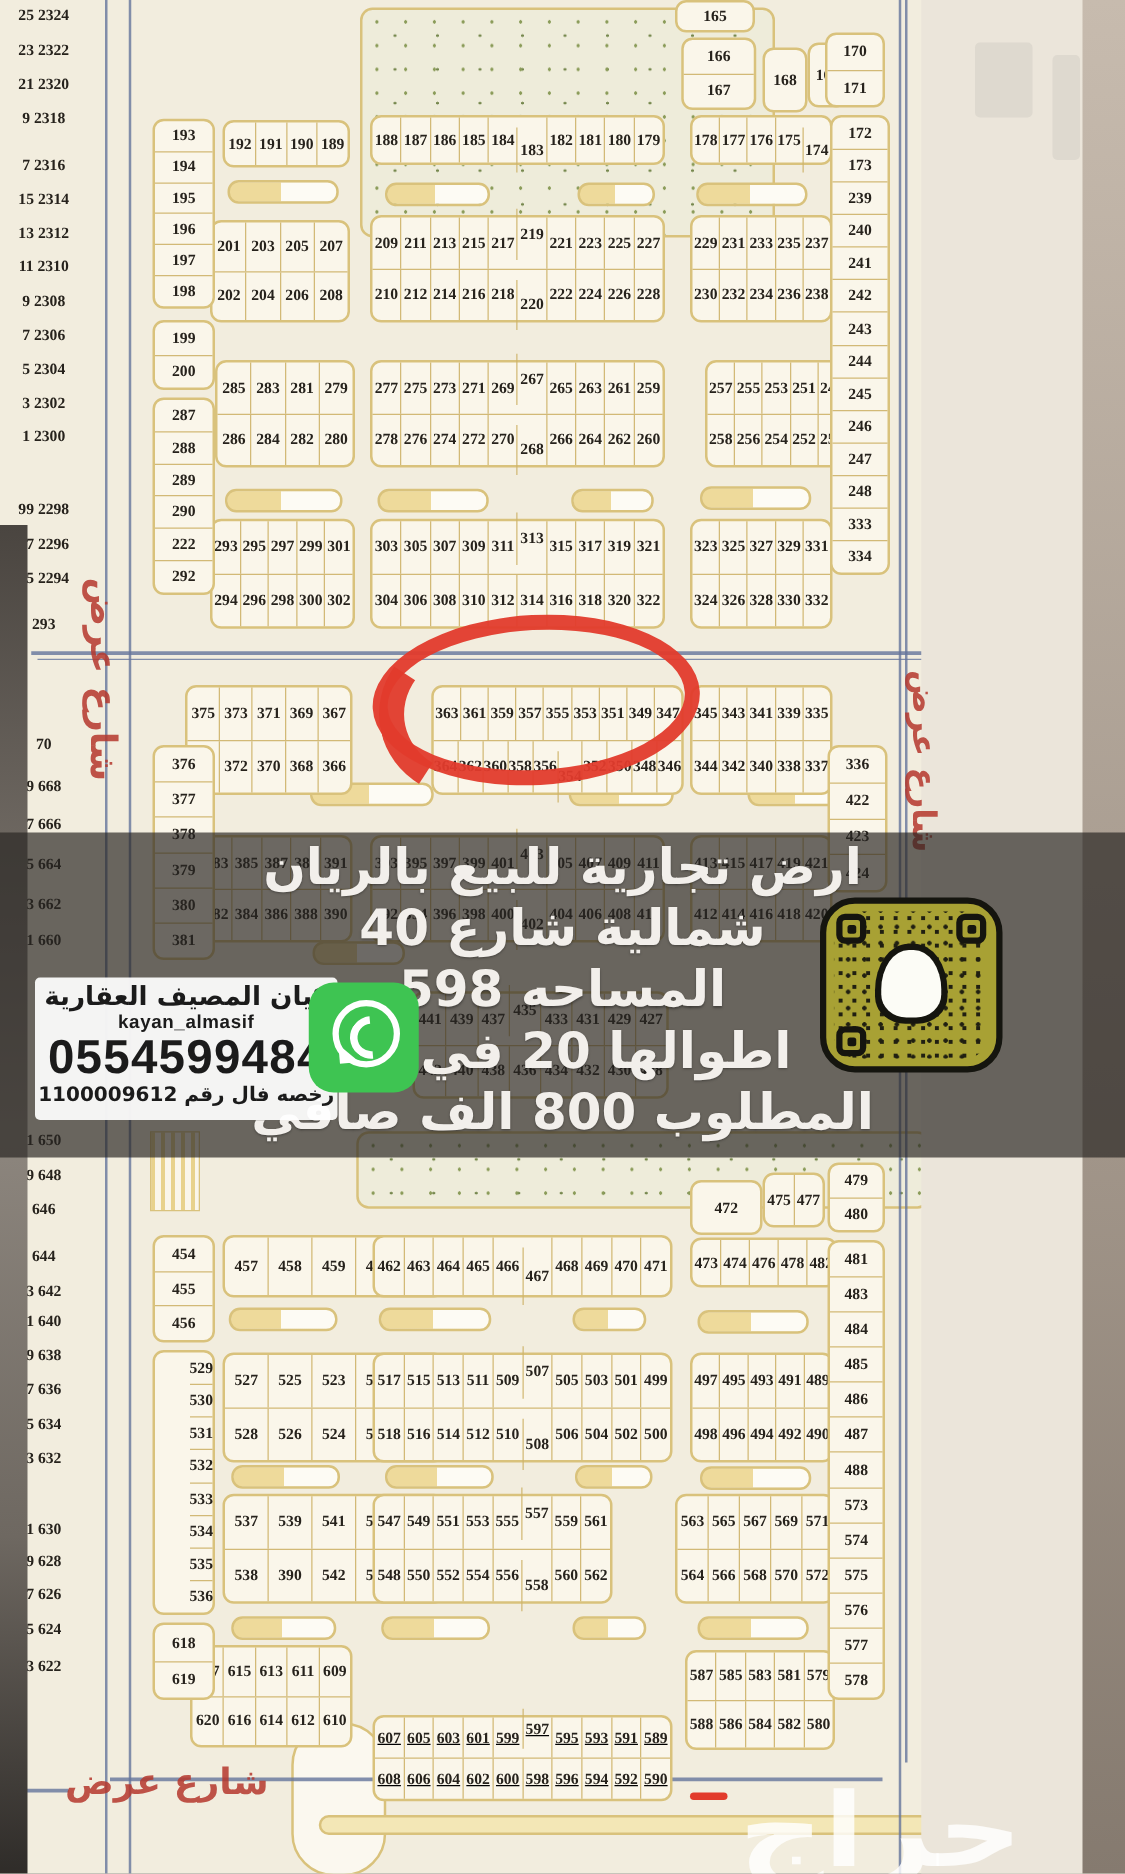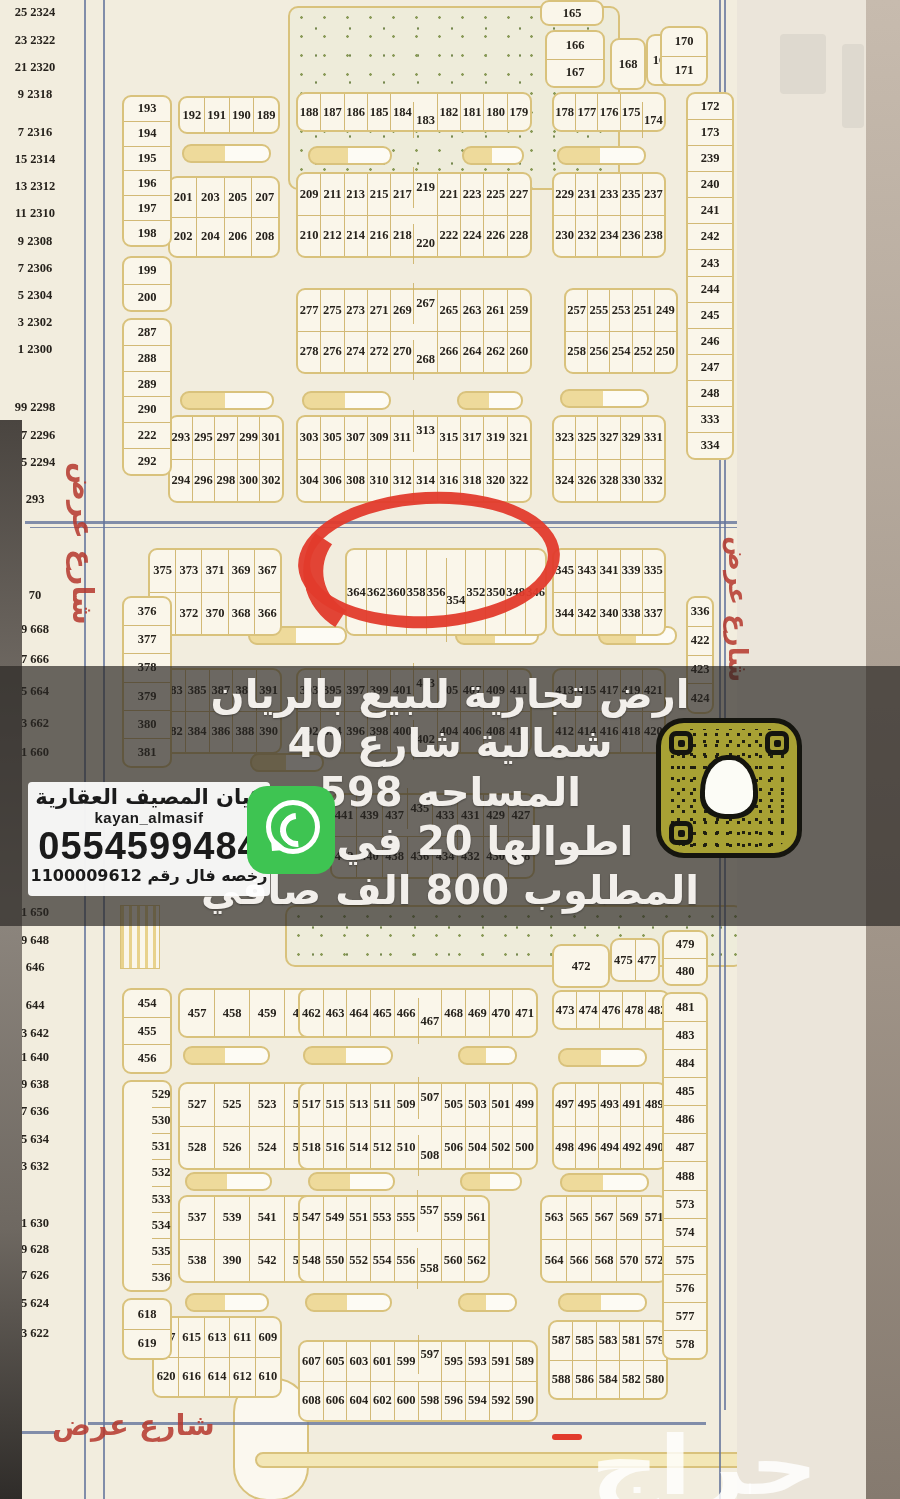--- a/index.html
+++ b/index.html
@@ -234,20 +234,34 @@
           <span class="cell">237</span>
         </div>
         <div class="brow">
           <span class="cell">230</span>
           <span class="cell">232</span>
           <span class="cell">234</span>
           <span class="cell">236</span>
           <span class="cell">238</span>
         </div>
       </div>
+      <div class="blk" style="left: 172px; top: 288px; width: 112px; height: 86px;">
+        <div class="brow">
+          <span class="cell">285</span>
+          <span class="cell">283</span>
+          <span class="cell">281</span>
+          <span class="cell">279</span>
+        </div>
+        <div class="brow">
+          <span class="cell">286</span>
+          <span class="cell">284</span>
+          <span class="cell">282</span>
+          <span class="cell">280</span>
+        </div>
+      </div>
       <div class="blk" style="left: 296px; top: 288px; width: 236px; height: 86px;">
         <div class="brow">
           <span class="cell">277</span>
           <span class="cell">275</span>
           <span class="cell">273</span>
           <span class="cell">271</span>
           <span class="cell">269</span>
           <span class="cell up">267</span>
           <span class="cell">265</span>
           <span class="cell">263</span>
@@ -352,20 +366,31 @@
         <div class="brow">
           <span class="cell">374</span>
           <span class="cell">372</span>
           <span class="cell">370</span>
           <span class="cell">368</span>
           <span class="cell">366</span>
         </div>
       </div>
       <div class="blk" style="left: 345px; top: 548px; width: 202px; height: 88px;">
         <div class="brow">
+          <span class="cell">363</span>
+          <span class="cell">361</span>
+          <span class="cell">359</span>
+          <span class="cell">357</span>
+          <span class="cell">355</span>
+          <span class="cell">353</span>
+          <span class="cell">351</span>
+          <span class="cell">349</span>
+          <span class="cell">347</span>
+        </div>
+        <div class="brow">
           <span class="cell">364</span>
           <span class="cell">362</span>
           <span class="cell">360</span>
           <span class="cell">358</span>
           <span class="cell">356</span>
           <span class="cell down">354</span>
           <span class="cell">352</span>
           <span class="cell">350</span>
           <span class="cell">348</span>
           <span class="cell">346</span>
@@ -631,21 +656,21 @@
           <span class="cell">609</span>
         </div>
         <div class="brow">
           <span class="cell">620</span>
           <span class="cell">616</span>
           <span class="cell">614</span>
           <span class="cell">612</span>
           <span class="cell">610</span>
         </div>
       </div>
-      <div class="blk" style="left: 298px; top: 1340px; width: 240px; height: 82px;">
+      <div class="blk" style="left: 298px; top: 1372px; width: 240px; height: 69px; text-decoration: underline;">
         <div class="brow">
           <span class="cell">607</span>
           <span class="cell">605</span>
           <span class="cell">603</span>
           <span class="cell">601</span>
           <span class="cell">599</span>
           <span class="cell up">597</span>
           <span class="cell">595</span>
           <span class="cell">593</span>
           <span class="cell">591</span>
@@ -709,37 +734,37 @@
         <div class="ccell">381</div>
       </div>
       <div class="colblk" style="left: 545px; top: 30px; width: 60px; height: 58px;">
         <div class="ccell">166</div>
         <div class="ccell">167</div>
       </div>
       <div class="colblk" style="left: 660px; top: 26px; width: 48px; height: 60px;">
         <div class="ccell">170</div>
         <div class="ccell">171</div>
       </div>
-      <div class="colblk" style="left: 686px; top: 92px; width: 48px; height: 368px;">
+      <div class="colblk" style="left: 664px; top: 92px; width: 48px; height: 368px;">
         <div class="ccell">172</div>
         <div class="ccell">173</div>
         <div class="ccell">239</div>
         <div class="ccell">240</div>
         <div class="ccell">241</div>
         <div class="ccell">242</div>
         <div class="ccell">243</div>
         <div class="ccell">244</div>
         <div class="ccell">245</div>
         <div class="ccell">246</div>
         <div class="ccell">247</div>
         <div class="ccell">248</div>
         <div class="ccell">333</div>
         <div class="ccell">334</div>
       </div>
-      <div class="colblk" style="left: 686px; top: 596px; width: 28px; height: 118px; justify-content: space-between;">
+      <div class="colblk" style="left: 662px; top: 596px; width: 48px; height: 118px; justify-content: space-between;">
         <div class="ccell">336</div>
         <div class="ccell">422</div>
         <div class="ccell">423</div>
         <div class="ccell">424</div>
       </div>
       <div class="colblk" style="left: 122px; top: 988px; width: 50px; height: 86px;">
         <div class="ccell">454</div>
         <div class="ccell">455</div>
         <div class="ccell">456</div>
       </div>

